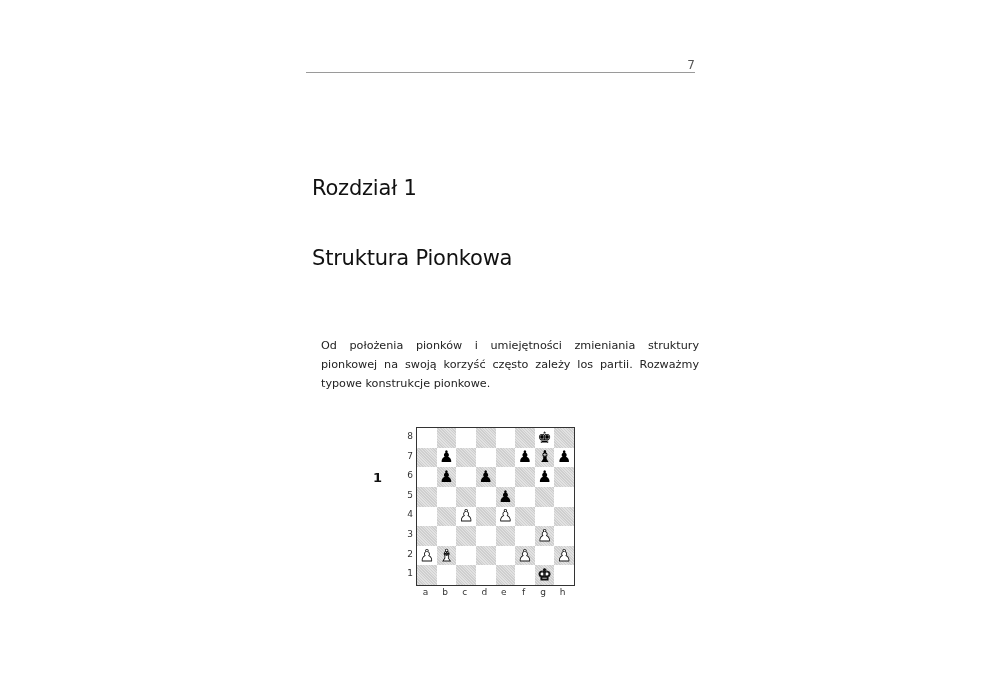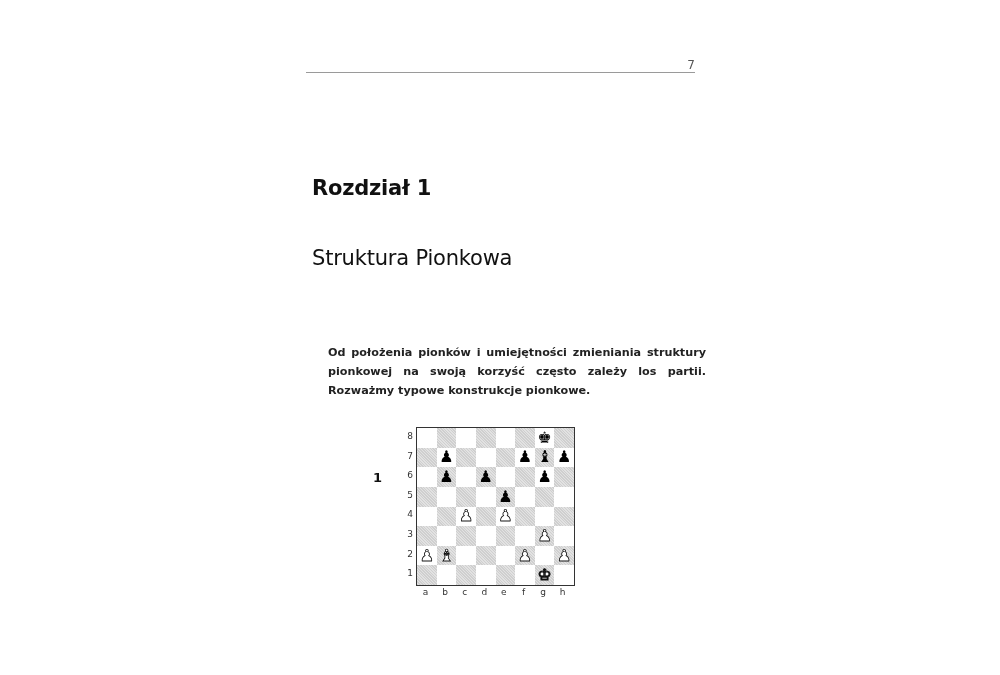--- a/index.html
+++ b/index.html
@@ -1,19 +1,19 @@
 <!DOCTYPE html>
 <html><head>
 <meta charset="utf-8">
 <style>
   html, body { margin:0; padding:0; background:#ffffff; }
   body { width:1000px; height:675px; position:relative; overflow:hidden; font-family:"DejaVu Sans", sans-serif; color:#1a1a1a; }
   .page-number { position:absolute; left:680px; top:58px; width:15px; text-align:right; font-size:12px; color:#555; }
   .header-rule { position:absolute; left:306px; top:72px; width:389px; height:1px; background:#9a9a9a; }
-  .chapter-label { position:absolute; left:312px; top:176px; font-size:21px; font-weight:bold; color:#111; letter-spacing:-0.2px; }
+  .chapter-label { position:absolute; left:312px; top:176px; font-size:21px; font-weight:normal; color:#111; letter-spacing:-0.2px; }
   .chapter-title { position:absolute; left:312px; top:246px; font-size:21px; font-weight:normal; color:#111; letter-spacing:-0.2px; }
   .intro { position:absolute; left:312px; top:327px; width:378px; font-size:11.2px; line-height:19px; color:#222; text-align:justify; }
   .diagram-number { position:absolute; left:373px; top:470px; font-size:13px; font-weight:bold; color:#111; }
   .board { position:absolute; left:416px; top:427px; width:157px; height:157px; border:1px solid #333; box-sizing:content-box; display:grid; grid-template-columns:repeat(8, 1fr); grid-template-rows:repeat(8, 1fr); }
   .sq { position:relative; display:flex; align-items:center; justify-content:center; font-size:16px; line-height:1; }
   .sq.light { background:#ffffff; }
   .sq.dark { background:repeating-linear-gradient(45deg, #cfcfcf 0px, #cfcfcf 1px, #e2e2e2 1px, #e2e2e2 2px); }
   .piece-black { color:#000; }
   .piece-white { color:#fff; -webkit-text-stroke:0.8px #111; text-shadow: 0 0 0.5px #111; }
   .rank-label { position:absolute; left:405px; width:10px; font-size:9px; color:#333; text-align:center; }
@@ -21,21 +21,21 @@
 </style>
 </head>
 <body>
 
 <div class="page-number">7</div>
 <div class="header-rule"></div>
 
 <div class="chapter-label">Rozdział 1</div>
 <div class="chapter-title">Struktura Pionkowa</div>
 
-<p class="intro" style="margin:16px;font-weight:bold;">Od położenia pionków i umiejętności zmieniania struktury pionkowej na swoją korzyść często zależy los partii. Rozważmy typowe konstrukcje pionkowe.</p>
+<p class="intro" style="margin:9px;">Od położenia pionków i umiejętności zmieniania struktury pionkowej na swoją korzyść często zależy los partii. Rozważmy typowe konstrukcje pionkowe.</p>
 
 <div class="diagram-number">1</div>
 
 <div id="rank-labels">
     <div class="rank-label" style="top: 431px;">8</div>
     <div class="rank-label" style="top: 450.6px;">7</div>
     <div class="rank-label" style="top: 470.2px;">6</div>
     <div class="rank-label" style="top: 489.8px;">5</div>
     <div class="rank-label" style="top: 509.4px;">4</div>
     <div class="rank-label" style="top: 529px;">3</div>

